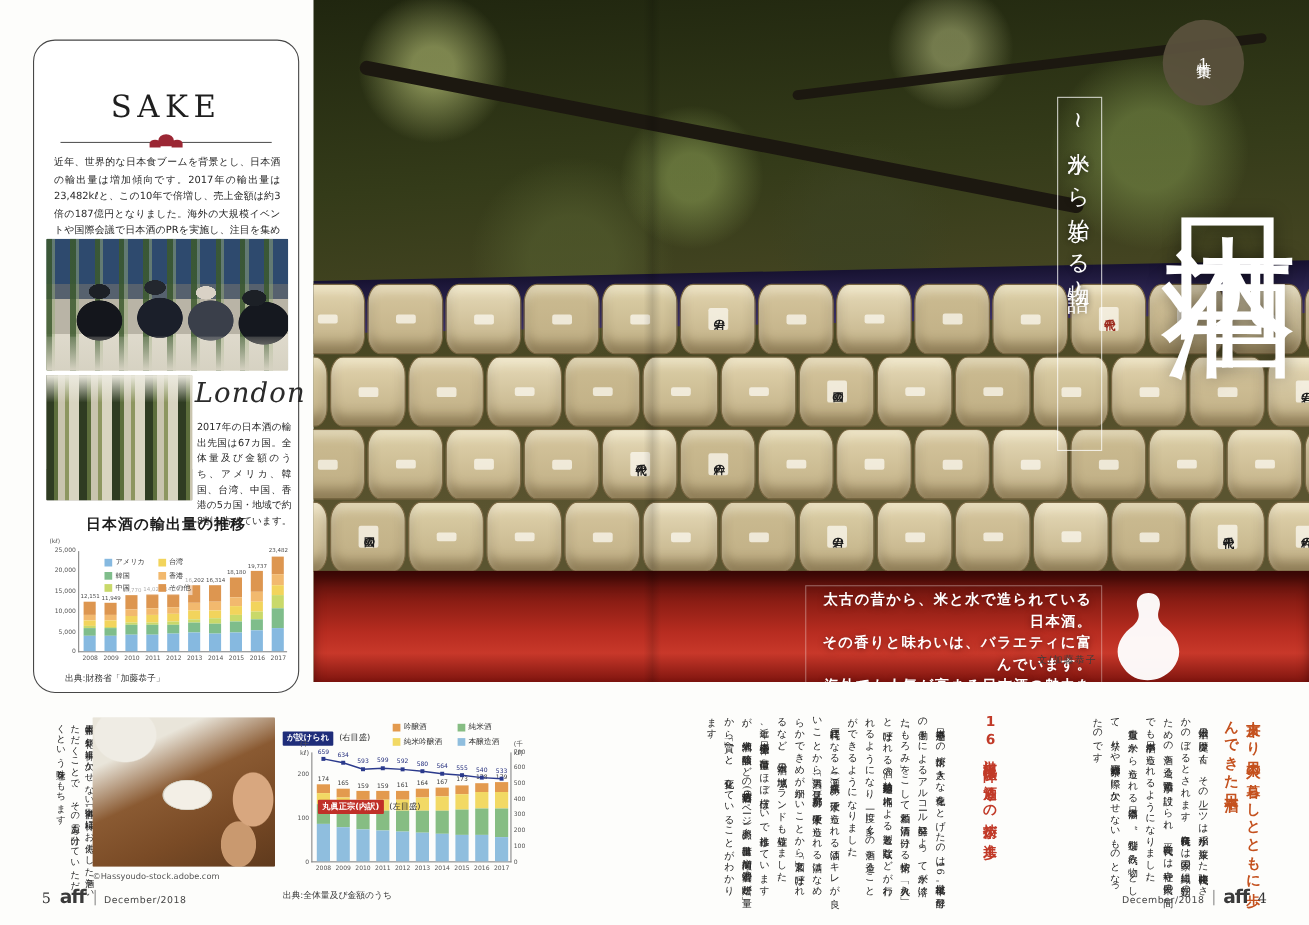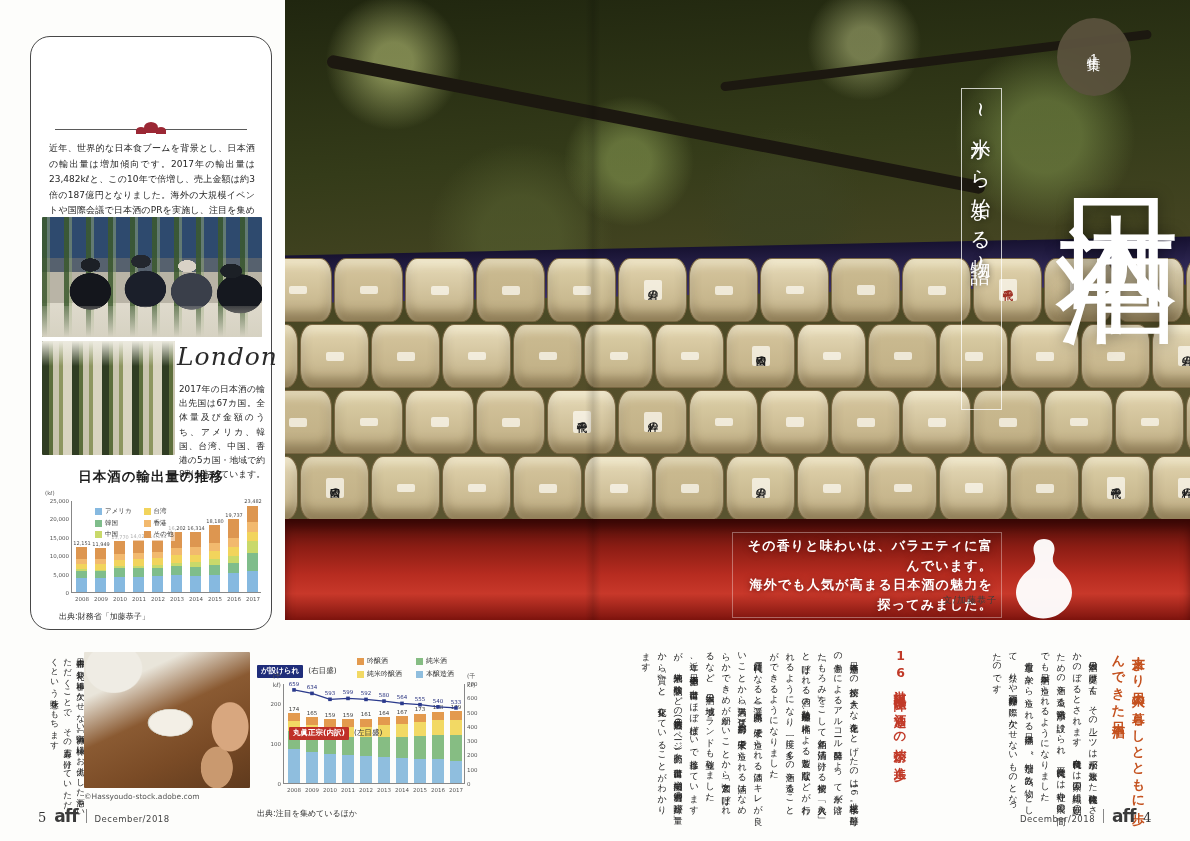--- a/index.html
+++ b/index.html
@@ -140,20 +140,21 @@
   #heading2{left:866px;top:648px;height:142px;width:44px;color:#c13a28;font-size:12.5px;line-height:19px;text-orientation:upright}
   #text2{left:500px;top:646px;height:164px;width:362px}
 </style>
 </head>
 <body>
 
 <div class="spread">
 
   <section>
     <div class="info-box">
+      <h2 class="box-title-en">SAKE</h2>
       <div class="divider">
           <span class="cloud"></span>
         </div>
       <p class="intro">近年、世界的な日本食ブームを背景とし、日本酒の輸出量は増加傾向です。2017年の輸出量は23,482kℓと、この10年で倍増し、売上金額は約3倍の187億円となりました。海外の大規模イベントや国際会議で日本酒のPRを実施し、注目を集めているほか、「ロンドン酒チャレンジ」など海外での日本酒コンテストも開催されています。</p>
       <div class="ph photo-event"></div>
       <div class="ph photo-bottles"></div>
       <div class="london-label">London</div>
       <p class="london-text">2017年の日本酒の輸出先国は67カ国。全体量及び金額のうち、アメリカ、韓国、台湾、中国、香港の5カ国・地域で約8割を占めています。</p>
       <div class="c1-title">日本酒の輸出量の推移</div>
       <div id="chart1">
@@ -461,20 +462,21 @@
             <span>杵の川</span>
           </div>
         </div>
       </div>
     <div class="red-cloth"></div>
     <div class="gutter-shadow"></div>
     <svg class="gourd" width="90" height="90" viewBox="0 0 90 90">
       <path d="M45 3 C53 3 57 9 55 17 C53 23 53 27 59 33 C73 43 78 59 67 72 C55 86 33 86 23 72 C12 59 17 43 31 33 C37 27 37 23 35 17 C33 9 37 3 45 3 Z" fill="#ffffff" opacity="0.96"></path>
     </svg>
     <div class="lead">
+      <div>太古の昔から、米と水で造られている日本酒。</div>
       <div>その香りと味わいは、バラエティに富んでいます。</div>
       <div>海外でも人気が高まる日本酒の魅力を探ってみました。</div>
     </div>
     <div class="writer-credit">文/加藤恭子</div>
     <div class="feature-badge">
       <span>特集1</span>
     </div>
     <div class="subtitle-box">~米から始まる物語~</div>
     <h1 class="main-title">日本酒</h1>
   </section>
@@ -605,21 +607,21 @@
           <rect x="116.2" y="17.6" width="3.6" height="3.6" fill="#2b3a8c"></rect>
           <rect x="134.2" y="18.9" width="3.6" height="3.6" fill="#2b3a8c"></rect>
           <rect x="152.2" y="21.1" width="3.6" height="3.6" fill="#2b3a8c"></rect>
           <rect x="170.2" y="22.1" width="3.6" height="3.6" fill="#2b3a8c"></rect>
         </svg>
       </div>
     <div id="c2-bdg2">
       <span class="badge red">丸眞正宗(内訳)</span>
       <span class="badge-note">(左目盛)</span>
     </div>
-    <div class="source" id="source2">出典:注目を集めているほか</div>
+    <div class="source" id="source2">出典:全体量及び金額のうち</div>
   </div>
 
   <div class="v-col v-head" id="heading1">古来より日本人の暮らしとともに歩んできた日本酒</div>
   <div class="v-col v-body" id="text1">
     <p>日本酒の歴史は古く、そのルーツは水稲が渡来した弥生時代にさかのぼるとされます。奈良時代には国家の組織に朝廷のための酒を造る「造酒司」が設けられ、平安時代には寺社や民衆の間でも日本酒が造られるようになりました。</p>
     <p>貴重な米から造られる日本酒は、“特別な飲み物”として、祭りや冠婚葬祭の際に欠かせないものとなったのです。</p>
   </div>
   <div class="v-col v-head" id="heading2">16世紀後半以降、酒造りの技術が進歩</div>
   <div class="v-col v-body" id="text2">
     <p>日本酒造りの技術が大きな進化をとげたのは16世紀後半。酵母の働きによるアルコール発酵によって米が溶けた「もろみ」をこして酒粕と清酒に分ける技術や、「火入れ」と呼ばれる酒の熱殺菌処理、木桶による製造と貯蔵などが行われるようになり、一度に多くの酒を造ることができるようになりました。</p>

